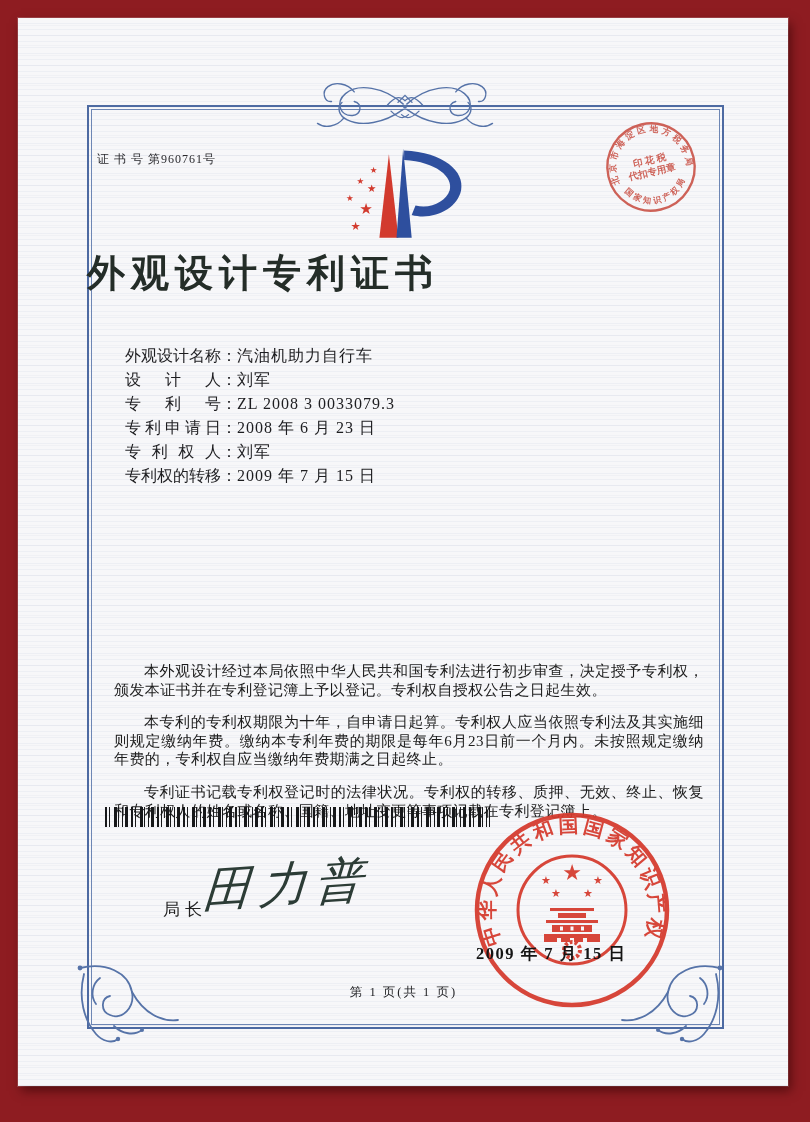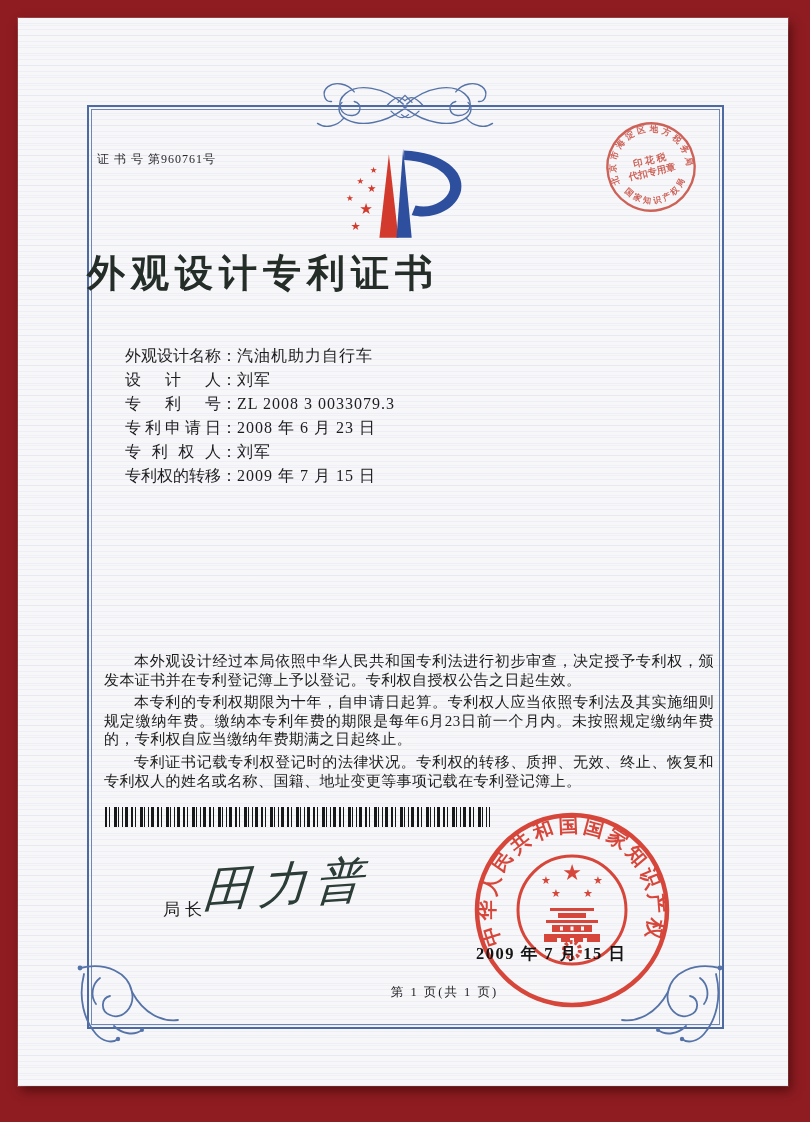--- a/index.html
+++ b/index.html
@@ -31,41 +31,41 @@
   }
   .fields{position:absolute;left:107px;top:326px;z-index:2;display:flex;flex-direction:column;}
   .field-row{font-size:16px;color:#1d1d20;line-height:24px;white-space:nowrap;}
   .flabel{display:inline-block;width:96px;text-align:justify;text-align-last:justify;}
   .fcolon{display:inline-block;width:16px;}
   .fvalue{letter-spacing:1px;}
   .paragraphs{
     position:absolute;left:82px;top:630px;width:618px;z-index:2;
     font-size:15px;line-height:18.6px;letter-spacing:.4px;color:#1c1c1c;text-align:justify;
   }
-  .paragraphs p{margin:4px;text-indent:2em;}
+  .paragraphs p{margin:14px;text-indent:2em;}
   .barcode{
     position:absolute;left:87px;top:789px;width:385px;height:20px;z-index:2;
     background:repeating-linear-gradient(90deg,
       #17181a 0 2px, transparent 2px 4px,
       #17181a 4px 5px, transparent 5px 9px,
       #17181a 9px 12px, transparent 12px 13px,
       #17181a 13px 14px, transparent 14px 17px,
       #17181a 17px 18px, transparent 18px 20px,
       #17181a 20px 23px, transparent 23px 26px);
   }
   .director{position:absolute;left:145px;top:880px;font-size:17px;letter-spacing:5px;color:#222;z-index:2;}
   .signature{
     position:absolute;left:185px;top:835px;z-index:2;
     font-size:48px;color:#2c3c36;font-style:italic;
     transform:rotate(-4deg) skewX(-8deg);letter-spacing:8px;
     font-family:"DejaVu Serif","Liberation Serif",serif;
   }
   .seal{position:absolute;left:454px;top:792px;width:200px;height:200px;z-index:3;opacity:.93;}
   .issue-date{position:absolute;left:458px;top:925px;font-size:16.5px;font-weight:600;letter-spacing:1.5px;color:#141414;z-index:4;}
-  .page-footer{position:absolute;left:69px;top:966px;width:633px;text-align:center;font-size:12.5px;letter-spacing:2px;color:#232326;z-index:2;padding-left:41px;}
+  .page-footer{position:absolute;left:69px;top:966px;width:633px;text-align:center;font-size:12.5px;letter-spacing:2px;color:#232326;z-index:2;}
   .tax-stamp{position:absolute;left:583px;top:99px;width:100px;height:100px;z-index:3;transform:rotate(-13deg);opacity:.85;}
   .ornament-top{position:absolute;left:282px;top:54px;width:210px;height:66px;z-index:2;}
   .ornament-bl{position:absolute;left:52px;top:944px;width:112px;height:96px;z-index:2;}
   .ornament-br{position:absolute;left:600px;top:944px;width:112px;height:96px;z-index:2;transform:scaleX(-1);}
 </style>
 </head>
 <body>
 
 <div class="page">
 

